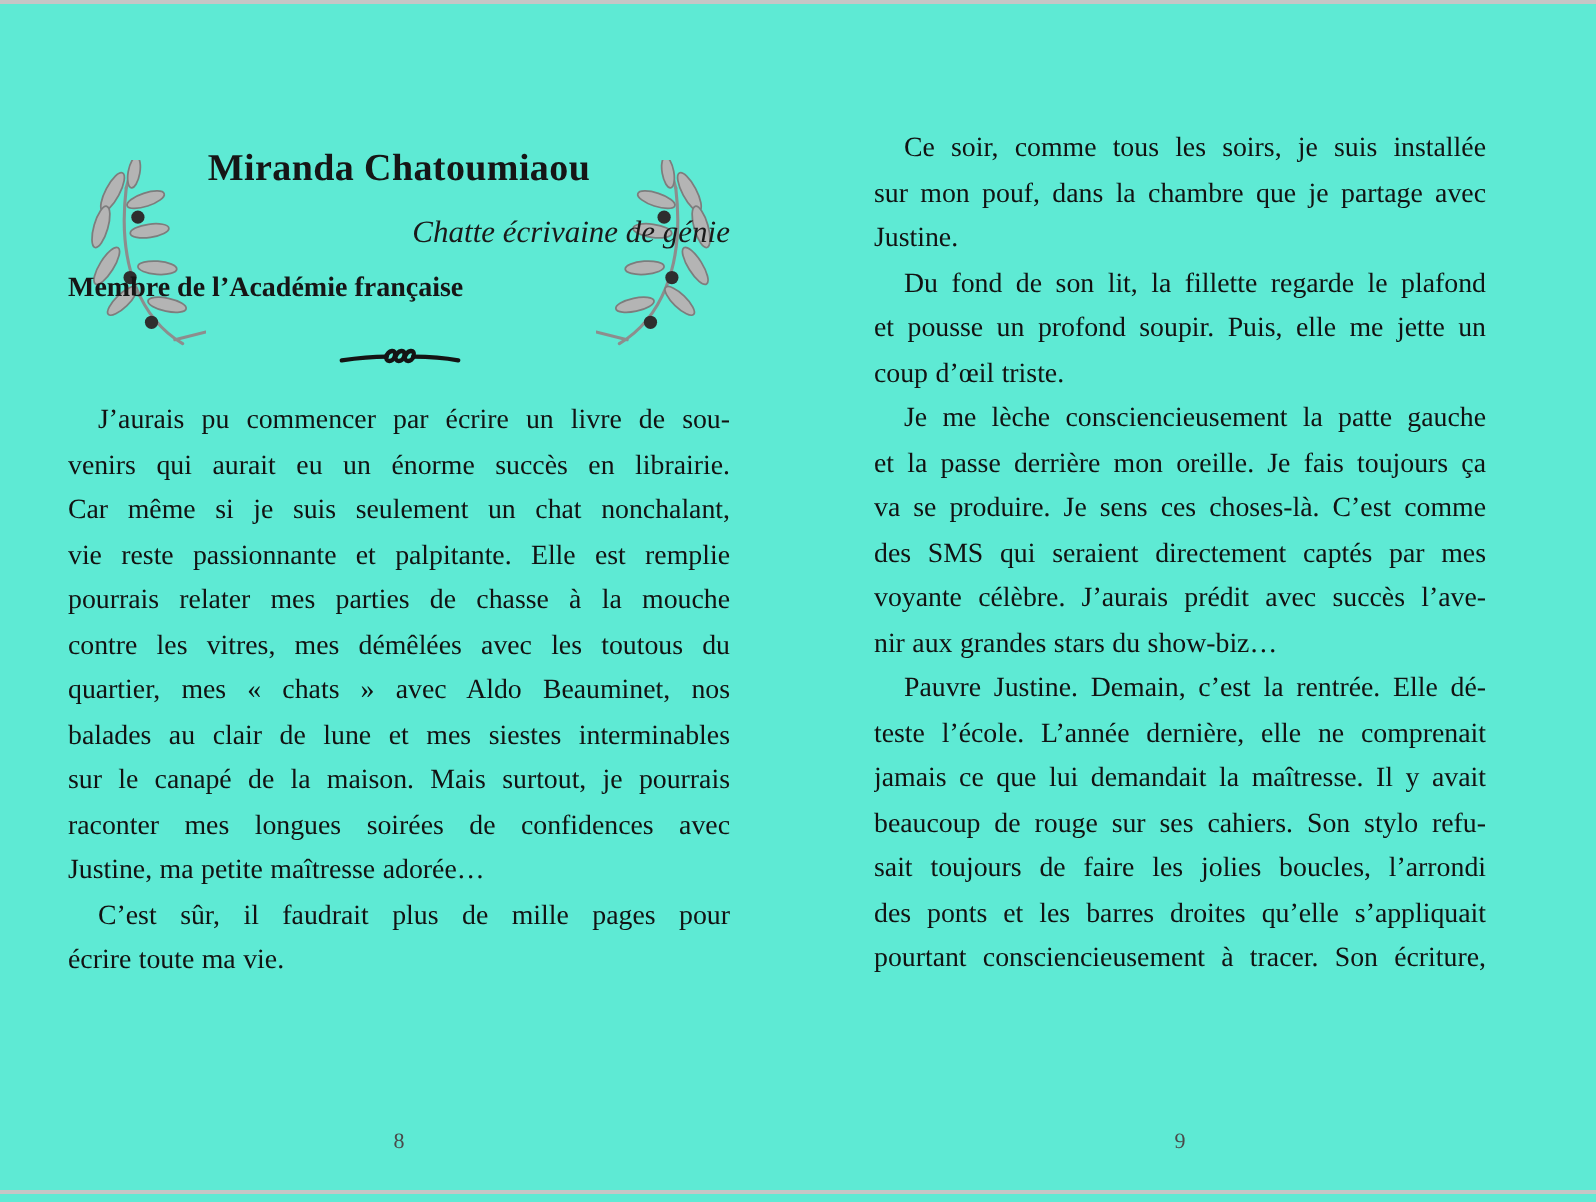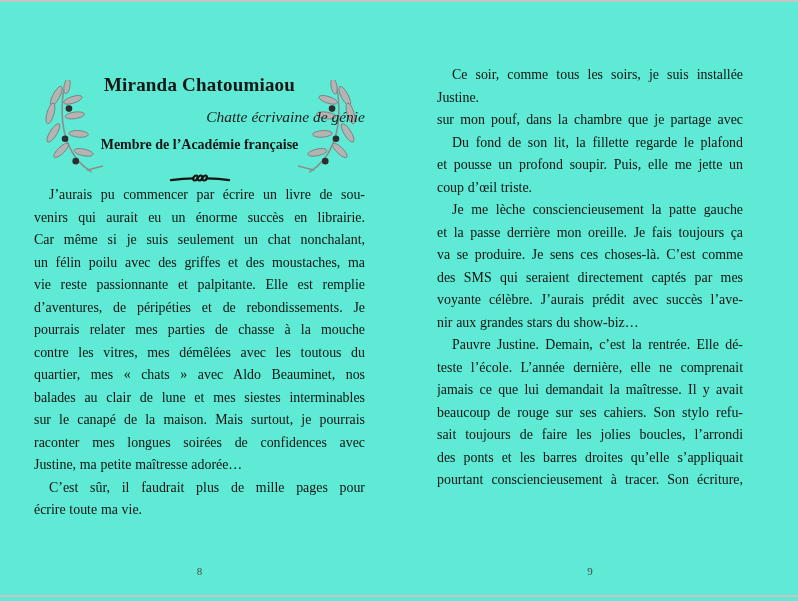--- a/index.html
+++ b/index.html
@@ -14,29 +14,29 @@
   .edge.bottom{top:595px;}
   .page{position:absolute;top:0;height:601px;}
   .page.left{left:34px;width:331px;}
   .page.right{left:437px;width:306px;}
 
   header{position:absolute;left:0;top:0;width:100%;height:200px;}
   .author{position:absolute;top:74px;left:0;width:100%;margin:0;text-align:center;
           font-size:19px;font-weight:bold;letter-spacing:.2px;color:#161616;}
   .role{position:absolute;top:108px;left:0;width:100%;text-align:right;
         font-style:italic;font-size:15.5px;color:#1a1a1a;}
-  .affil{position:absolute;top:137px;left:0;width:100%;text-align:center;
+  .affil{position:absolute;top:137px;left:0;width:100%;text-align:left;
          font-weight:bold;font-size:14px;color:#161616;}
   .divider{position:absolute;top:173px;left:50%;transform:translateX(-50%);}
   .branch{position:absolute;width:72px;height:100px;top:80px;}
   .branch.l{left:-3px;}
   .branch.r{right:-5px;transform:scaleX(-1);}
 
   .pbody{position:absolute;left:0;width:100%;}
-  .page.left  .pbody{top:184px;}
+  .page.left  .pbody{top:200px;}
   .page.right .pbody{top:64px;}
   .line{height:22.5px;line-height:22.5px;font-size:13.9px;
         text-align:justify;text-align-last:justify;overflow:hidden;
         word-spacing:.02em;}
   .line.indent{text-indent:15px;}
   .line.end{text-align-last:left;}
 
   .pnum{position:absolute;top:565px;left:0;width:100%;text-align:center;
         font-size:11px;color:#4a4a4a;}
 </style>
@@ -110,42 +110,40 @@
           <path d="M71 12 c 2.5 -8.5, 11.5 -9.5, 9.5 -1.5 c -1.8 7, -11 7, -9 -0.5"></path>
           <path d="M80 11 C 96 11, 112 12, 128 15"></path>
         </g>
       </svg>
     </header>
 
     <div class="pbody">
       <div class="line indent">J’aurais pu commencer par écrire un livre de sou-</div>
       <div class="line">venirs qui aurait eu un énorme succès en librairie.</div>
       <div class="line">Car même si je suis seulement un chat nonchalant,</div>
-      <div class="line">un félin poilu avec des griffes et des moustaches, ma</div>
       <div class="line">vie reste passionnante et palpitante. Elle est remplie</div>
-      <div class="line">d’aventures, de péripéties et de rebondissements. Je</div>
       <div class="line">pourrais relater mes parties de chasse à la mouche</div>
       <div class="line">contre les vitres, mes démêlées avec les toutous du</div>
       <div class="line">quartier, mes « chats » avec Aldo Beauminet, nos</div>
       <div class="line">balades au clair de lune et mes siestes interminables</div>
       <div class="line">sur le canapé de la maison. Mais surtout, je pourrais</div>
       <div class="line">raconter mes longues soirées de confidences avec</div>
       <div class="line end">Justine, ma petite maîtresse adorée…</div>
       <div class="line indent">C’est sûr, il faudrait plus de mille pages pour</div>
       <div class="line end">écrire toute ma vie.</div>
     </div>
 
     <div class="pnum">8</div>
   </div>
 
   <div class="page right">
     <div class="pbody">
       <div class="line indent">Ce soir, comme tous les soirs, je suis installée</div>
+      <div class="line">sur mon pouf, dans la chambre que je partage avec</div>
       <div class="line end">Justine.</div>
-      <div class="line">sur mon pouf, dans la chambre que je partage avec</div>
       <div class="line indent">Du fond de son lit, la fillette regarde le plafond</div>
       <div class="line">et pousse un profond soupir. Puis, elle me jette un</div>
       <div class="line end">coup d’œil triste.</div>
       <div class="line indent">Je me lèche consciencieusement la patte gauche</div>
       <div class="line">et la passe derrière mon oreille. Je fais toujours ça</div>
       <div class="line">va se produire. Je sens ces choses-là. C’est comme</div>
       <div class="line">des SMS qui seraient directement captés par mes</div>
       <div class="line">voyante célèbre. J’aurais prédit avec succès l’ave-</div>
       <div class="line end">nir aux grandes stars du show-biz…</div>
       <div class="line indent">Pauvre Justine. Demain, c’est la rentrée. Elle dé-</div>

